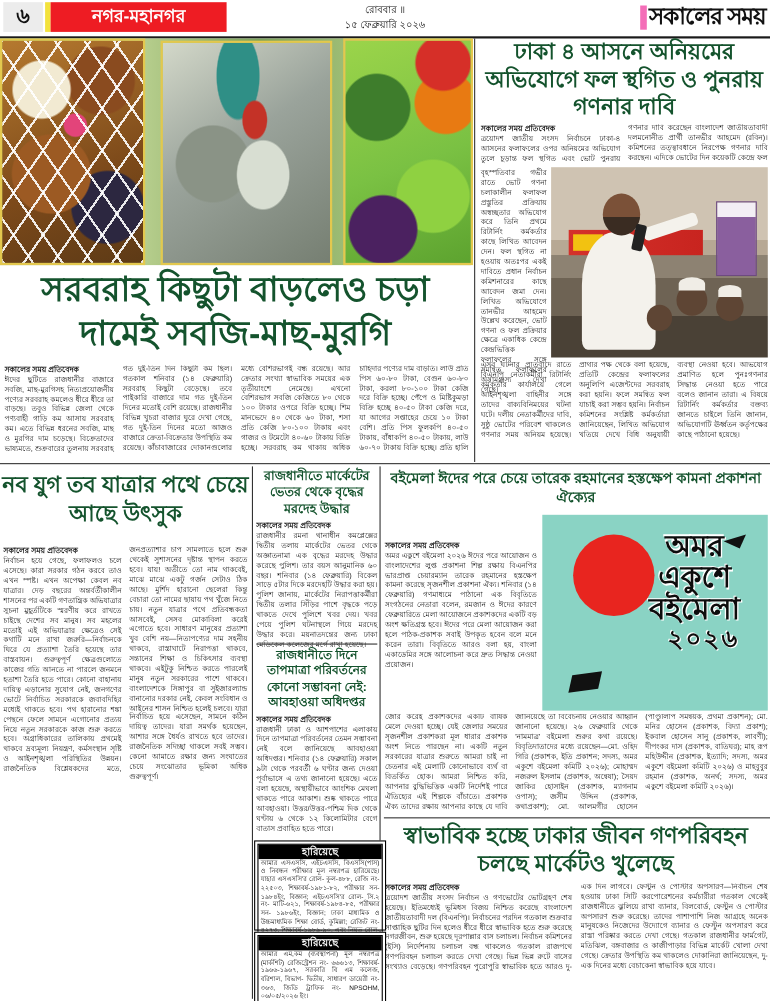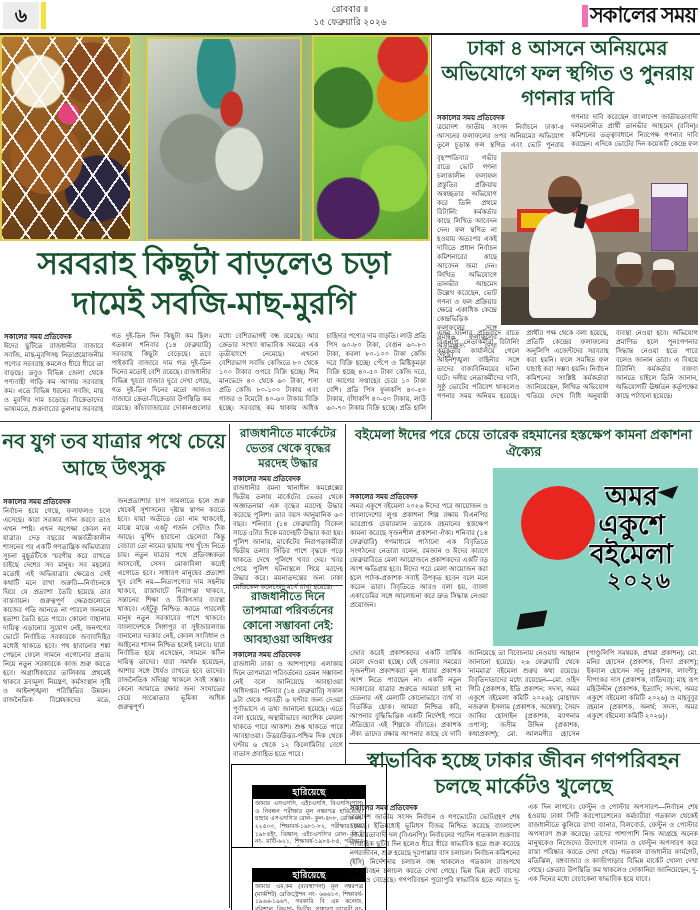--- a/index.html
+++ b/index.html
@@ -78,21 +78,21 @@
   .hline-mid{top:421px;}
   .vline-l{left:229px;top:424px;height:484px;}
   .vline-r{left:345px;top:424px;height:484px;}
   .nj-h{position:absolute;left:2px;top:428px;width:224px;font-size:20px;line-height:1.35;}
   .nj-body{position:absolute;left:3px;top:497px;width:222px;height:410px;column-count:2;column-gap:7px;}
   .mkt-h{position:absolute;left:233px;top:426px;width:110px;font-size:11.5px;line-height:1.3;}
   .mkt-body{position:absolute;left:233px;top:474px;width:110px;height:108px;}
   .hline-weather{left:233px;right:357px;top:585px;}
   .wx-h{position:absolute;left:233px;top:589px;width:110px;font-size:11px;line-height:1.3;}
   .wx-body{position:absolute;left:233px;top:650px;width:110px;height:110px;}
-  .lost-box{position:absolute;left:231px;width:114px;border:1px solid #000;padding:20px;background:#fff;}
+  .lost-box{position:absolute;left:231px;width:114px;border:1px solid #000;padding:2px;background:#fff;}
   .lost-box .inner{border:1px solid #000;padding:0;}
   .lost1{top:764px;height:76px;}
   .lost2{top:847px;height:58px;}
   .lost-title{background:#000;color:#fff;font-weight:bold;font-size:9px;text-align:center;line-height:13px;height:13px;}
   .lost-body{font-size:5.9px;line-height:1.3;text-align:justify;padding:1px 2px;}
   .lost-sig{font-size:6px;font-weight:bold;text-align:center;}
   
   .bm-h{position:absolute;left:349px;top:426px;width:349px;font-size:13px;line-height:1.32;}
   .bm-left{position:absolute;left:350px;top:492px;width:138px;height:152px;}
   .bm-logo{position:absolute;left:493px;top:468px;width:205px;height:178px;background:#8ad3c4;overflow:hidden;}
@@ -109,20 +109,21 @@
   .nl-body{position:absolute;left:350px;top:803px;width:348px;height:104px;column-count:2;column-gap:8px;}
 </style>
 </head>
 <body>
 
 <div id="page">
 
   <div class="hdr">
     <div class="pg-num">৬</div>
     <div class="yellow-sliver"></div>
+    <div class="section-box">নগর-মহানগর</div>
     <div class="hdr-date">
       <div>রোববার ॥</div>
       <div>১৫ ফেব্রুয়ারি ২০২৬</div>
     </div>
     <div class="masthead">
       <div class="pink-bar"></div>
       <div class="masthead-txt">সকালের সময়</div>
     </div>
   </div>
 

